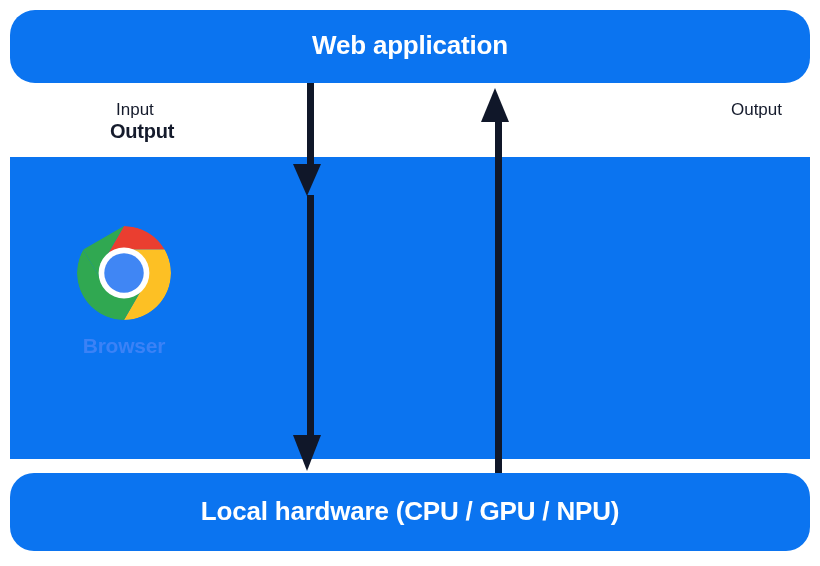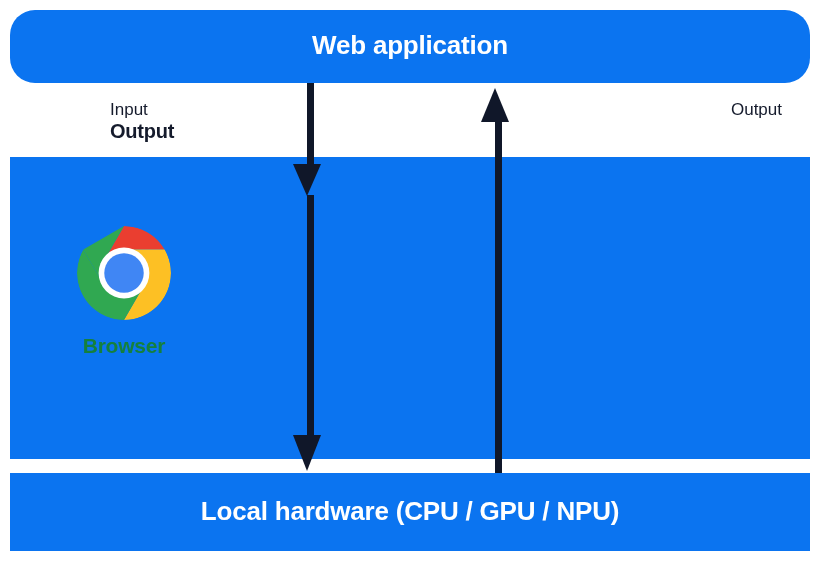--- a/index.html
+++ b/index.html
@@ -40,20 +40,21 @@
     top: 157px;
     width: 800px;
     height: 302px;
   }
 
   #band-local-hardware {
     left: 10px;
     top: 473px;
     width: 800px;
     height: 78px;
+    border-radius: 24px;
   }
 
   .band-title {
     position: absolute;
     left: 0;
     right: 0;
     text-align: center;
     color: #ffffff;
     font-weight: bold;
     font-size: 26px;
@@ -68,20 +69,21 @@
   .flow-label {
     position: absolute;
     color: #151B2C;
     line-height: 1.16;
     white-space: nowrap;
   }
   .flow-label .kind {
     display: block;
     font-size: 17px;
     font-weight: normal;
+    margin-left: 6px;
   }
   .flow-label .value {
     display: block;
     font-size: 20px;
     font-weight: bold;
     letter-spacing: -0.2px;
   }
 
   #label-input {
     left: 110px;
@@ -189,21 +191,21 @@
   }
   #browser-logo {
     display: block;
     margin: 0 auto;
     width: 94px;
     height: 94px;
   }
   #browser-caption {
     display: block;
     margin-top: 14px;
-    color: #15803d;
+    color: #3b82f6;
     font-weight: bold;
     font-size: 21px;
     letter-spacing: -0.2px;
   }
 </style>
 </head>
 <body>
 
 <div id="diagram">
 

